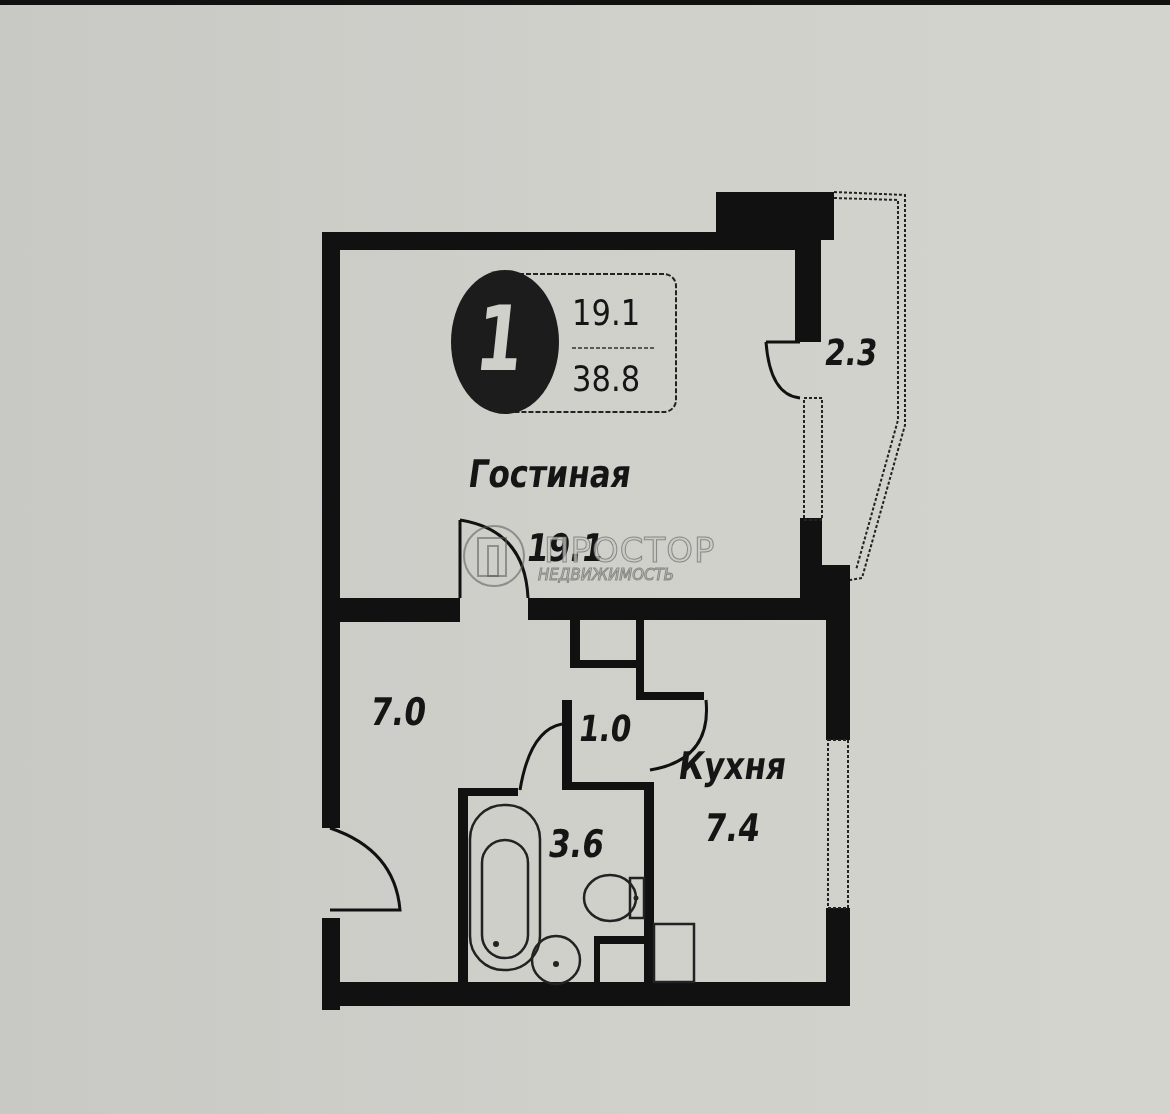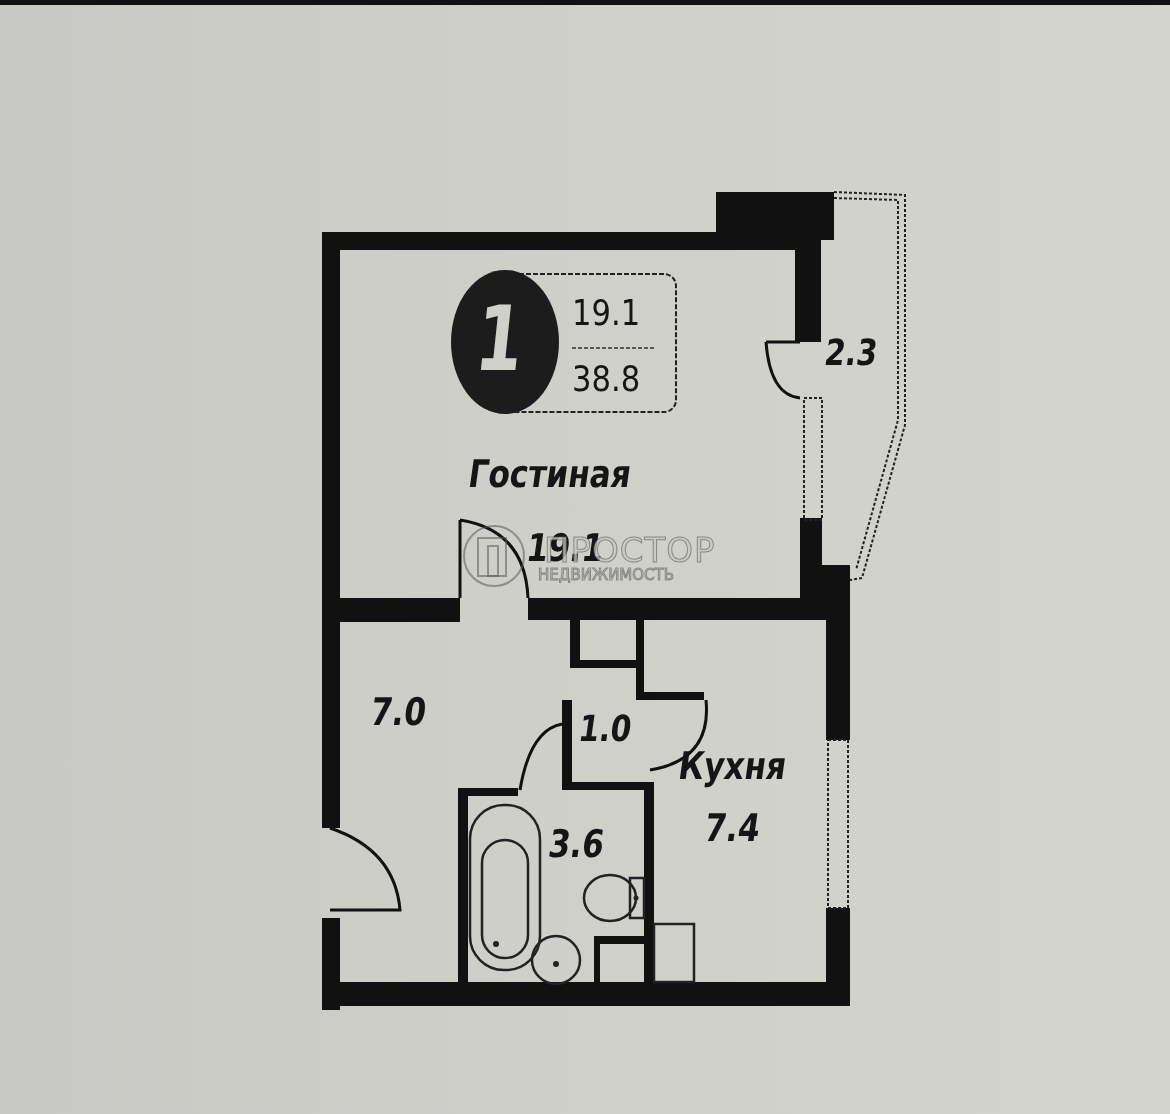--- a/index.html
+++ b/index.html
@@ -97,13 +97,13 @@
 <div class="lbl" style="left:472px;top:452px;font-size:38px;">Гостиная</div>
 <div class="lbl" style="left:530px;top:526px;font-size:38px;">19.1</div>
 <div class="lbl" style="left:828px;top:332px;font-size:36px;">2.3</div>
 <div class="lbl" style="left:374px;top:690px;font-size:38px;">7.0</div>
 <div class="lbl" style="left:582px;top:708px;font-size:36px;">1.0</div>
 <div class="lbl" style="left:552px;top:822px;font-size:38px;">3.6</div>
 <div class="lbl" style="left:682px;top:744px;font-size:38px;">Кухня</div>
 <div class="lbl" style="left:708px;top:806px;font-size:38px;">7.4</div>
 
 <div class="wm" style="left:536px;top:530px;font-size:34px;letter-spacing:1px;margin-left:8px;">ПРОСТОР</div>
-<div class="wm" style="left:538px;top:566px;font-size:15px;letter-spacing:0px;">НЕДВИЖИМОСТЬ</div>
+<div class="wm" style="left:538px;top:566px;font-size:15px;letter-spacing:0px;font-style:italic;">НЕДВИЖИМОСТЬ</div>
 
 </body></html>

